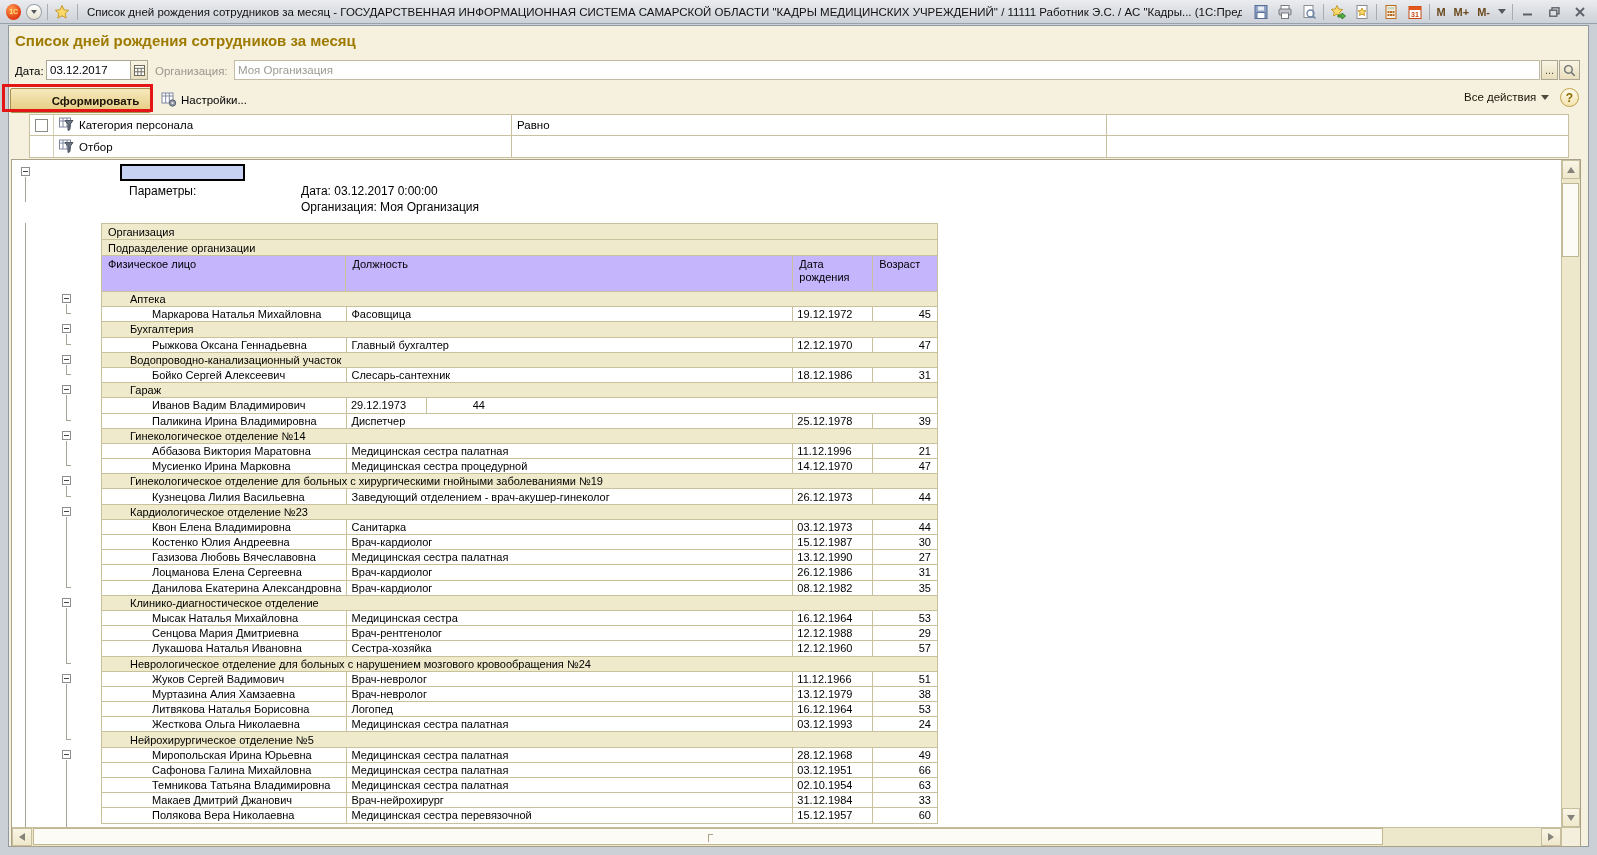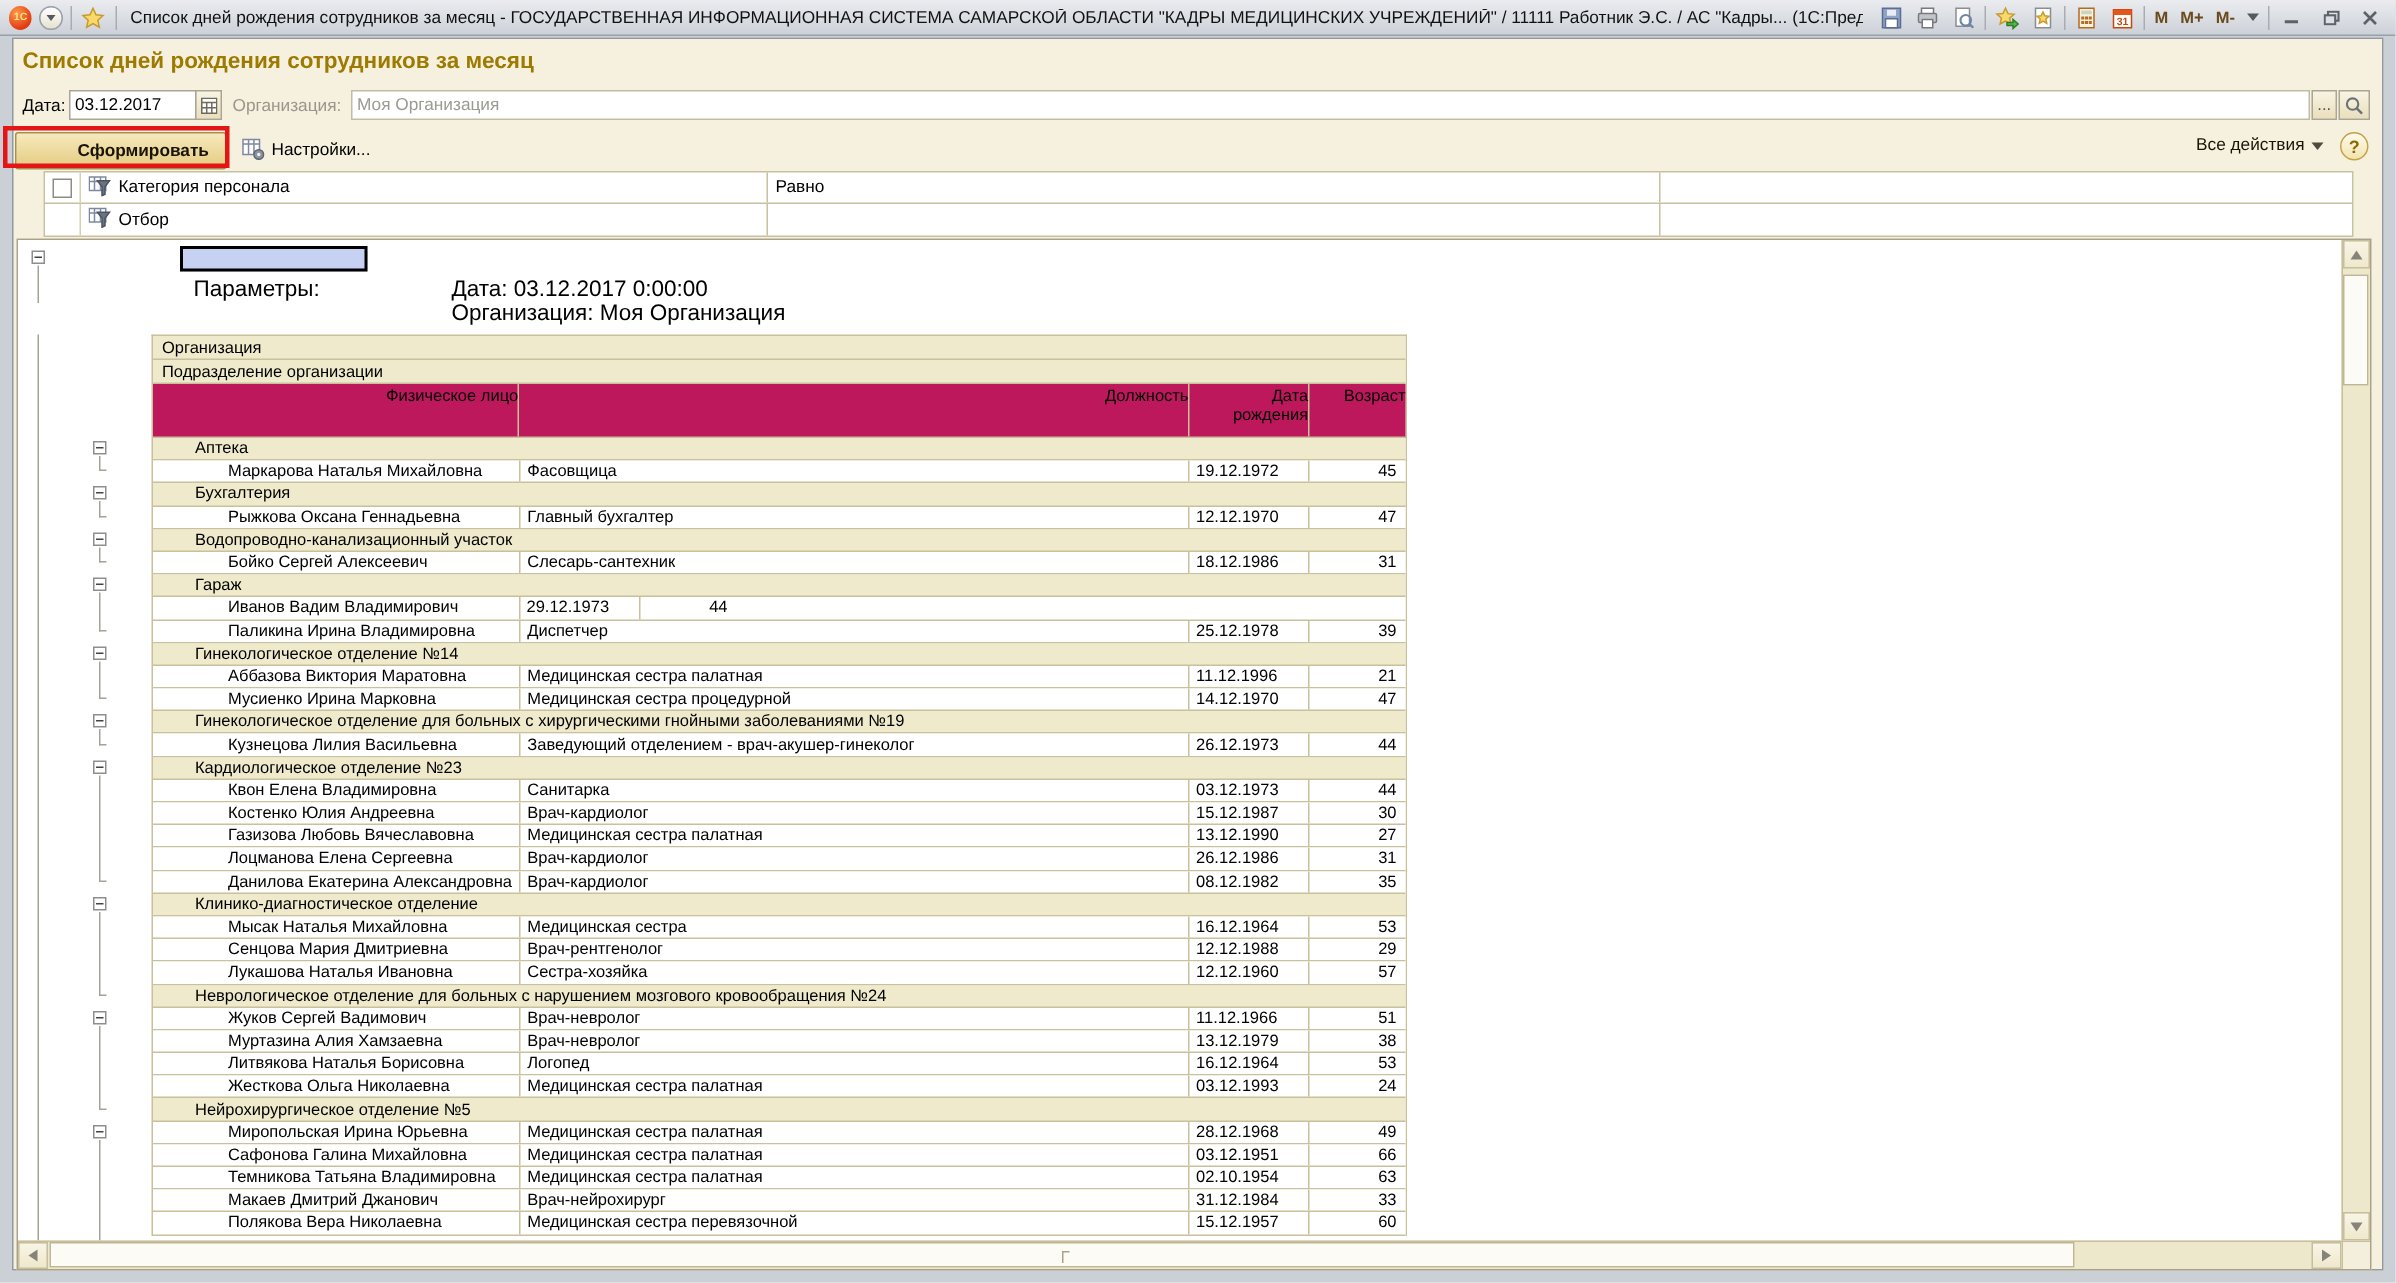--- a/index.html
+++ b/index.html
@@ -58,32 +58,32 @@
   .fc-main  { width:458px; border-right:1px solid #C8C09E; gap:5px; padding-left:5px; }
   .fc-cond  { width:595px; border-right:1px solid #C8C09E; padding-left:5px; }
   .fc-rest  { flex:1; }
   .cbx { width:13px; height:13px; background:#fff; border:1px solid #8C8C84; }
 
   
   .viewport { position:absolute; left:2px; top:133px; width:1570px; height:688px; border:1px solid #A9A188; background:#fff; }
   .canvas { position:absolute; left:0; top:0; right:19px; bottom:19px; background:#fff; overflow:hidden; }
 
   .selcell { position:absolute; left:108px; top:4px; width:125px; height:17px; background:#C7D2F2; border:2px solid #000; }
-  .ptext { position:absolute; font-size:15px; color:#000; white-space:nowrap; }
+  .ptext { position:absolute; font-size:12px; color:#000; white-space:nowrap; }
 
   .exp { position:absolute; width:9px; height:9px; background:#fff; border:1px solid #8E8E8E;
     display:flex; align-items:center; justify-content:center; }
   .exp::before { content:""; width:5px; height:1px; background:#444; }
   .tline { position:absolute; width:1px; background:#A3A396; }
   .tfoot { position:absolute; height:1px; background:#A3A396; }
 
   .rtable { position:absolute; left:89px; top:63px; width:837px; border-left:1px solid #C9C09C; border-top:1px solid #C9C09C; border-right:1px solid #C9C09C; }
   .r { display:flex; border-bottom:1px solid #C9C09C; font-size:11px; color:#000; }
   .h1, .h2 { height:16px; background:#EFEACB; align-items:center; padding-left:6px; }
-  .hcrow { height:36px; background:#be185d;text-align:right; }
+  .hcrow { height:36px; background:#c4b5fd; }
   .hcell { padding:2px 0 0 6px; border-right:1px solid #C9C09C; line-height:12.5px; }
   .hcell:last-child { border-right:none; }
   .w1 { width:245px; } .w2 { width:448px; } .w3 { width:80px; } .w4 { width:64px; }
   .gr { height:15.2px; background:#EFEACB; align-items:center; padding-left:28px; white-space:nowrap; overflow:hidden; }
   .dr { height:15.2px; background:#fff; }
   .dc { display:flex; align-items:center; border-right:1px solid #C9C09C; white-space:nowrap; overflow:hidden; }
   .c1 { width:245px; padding-left:50px; }
   .c2 { width:448px; padding-left:5px; }
   .c3 { width:80px; padding-left:4px; }
   .c4 { width:64px; padding-right:6px; justify-content:flex-end; border-right:none; }

